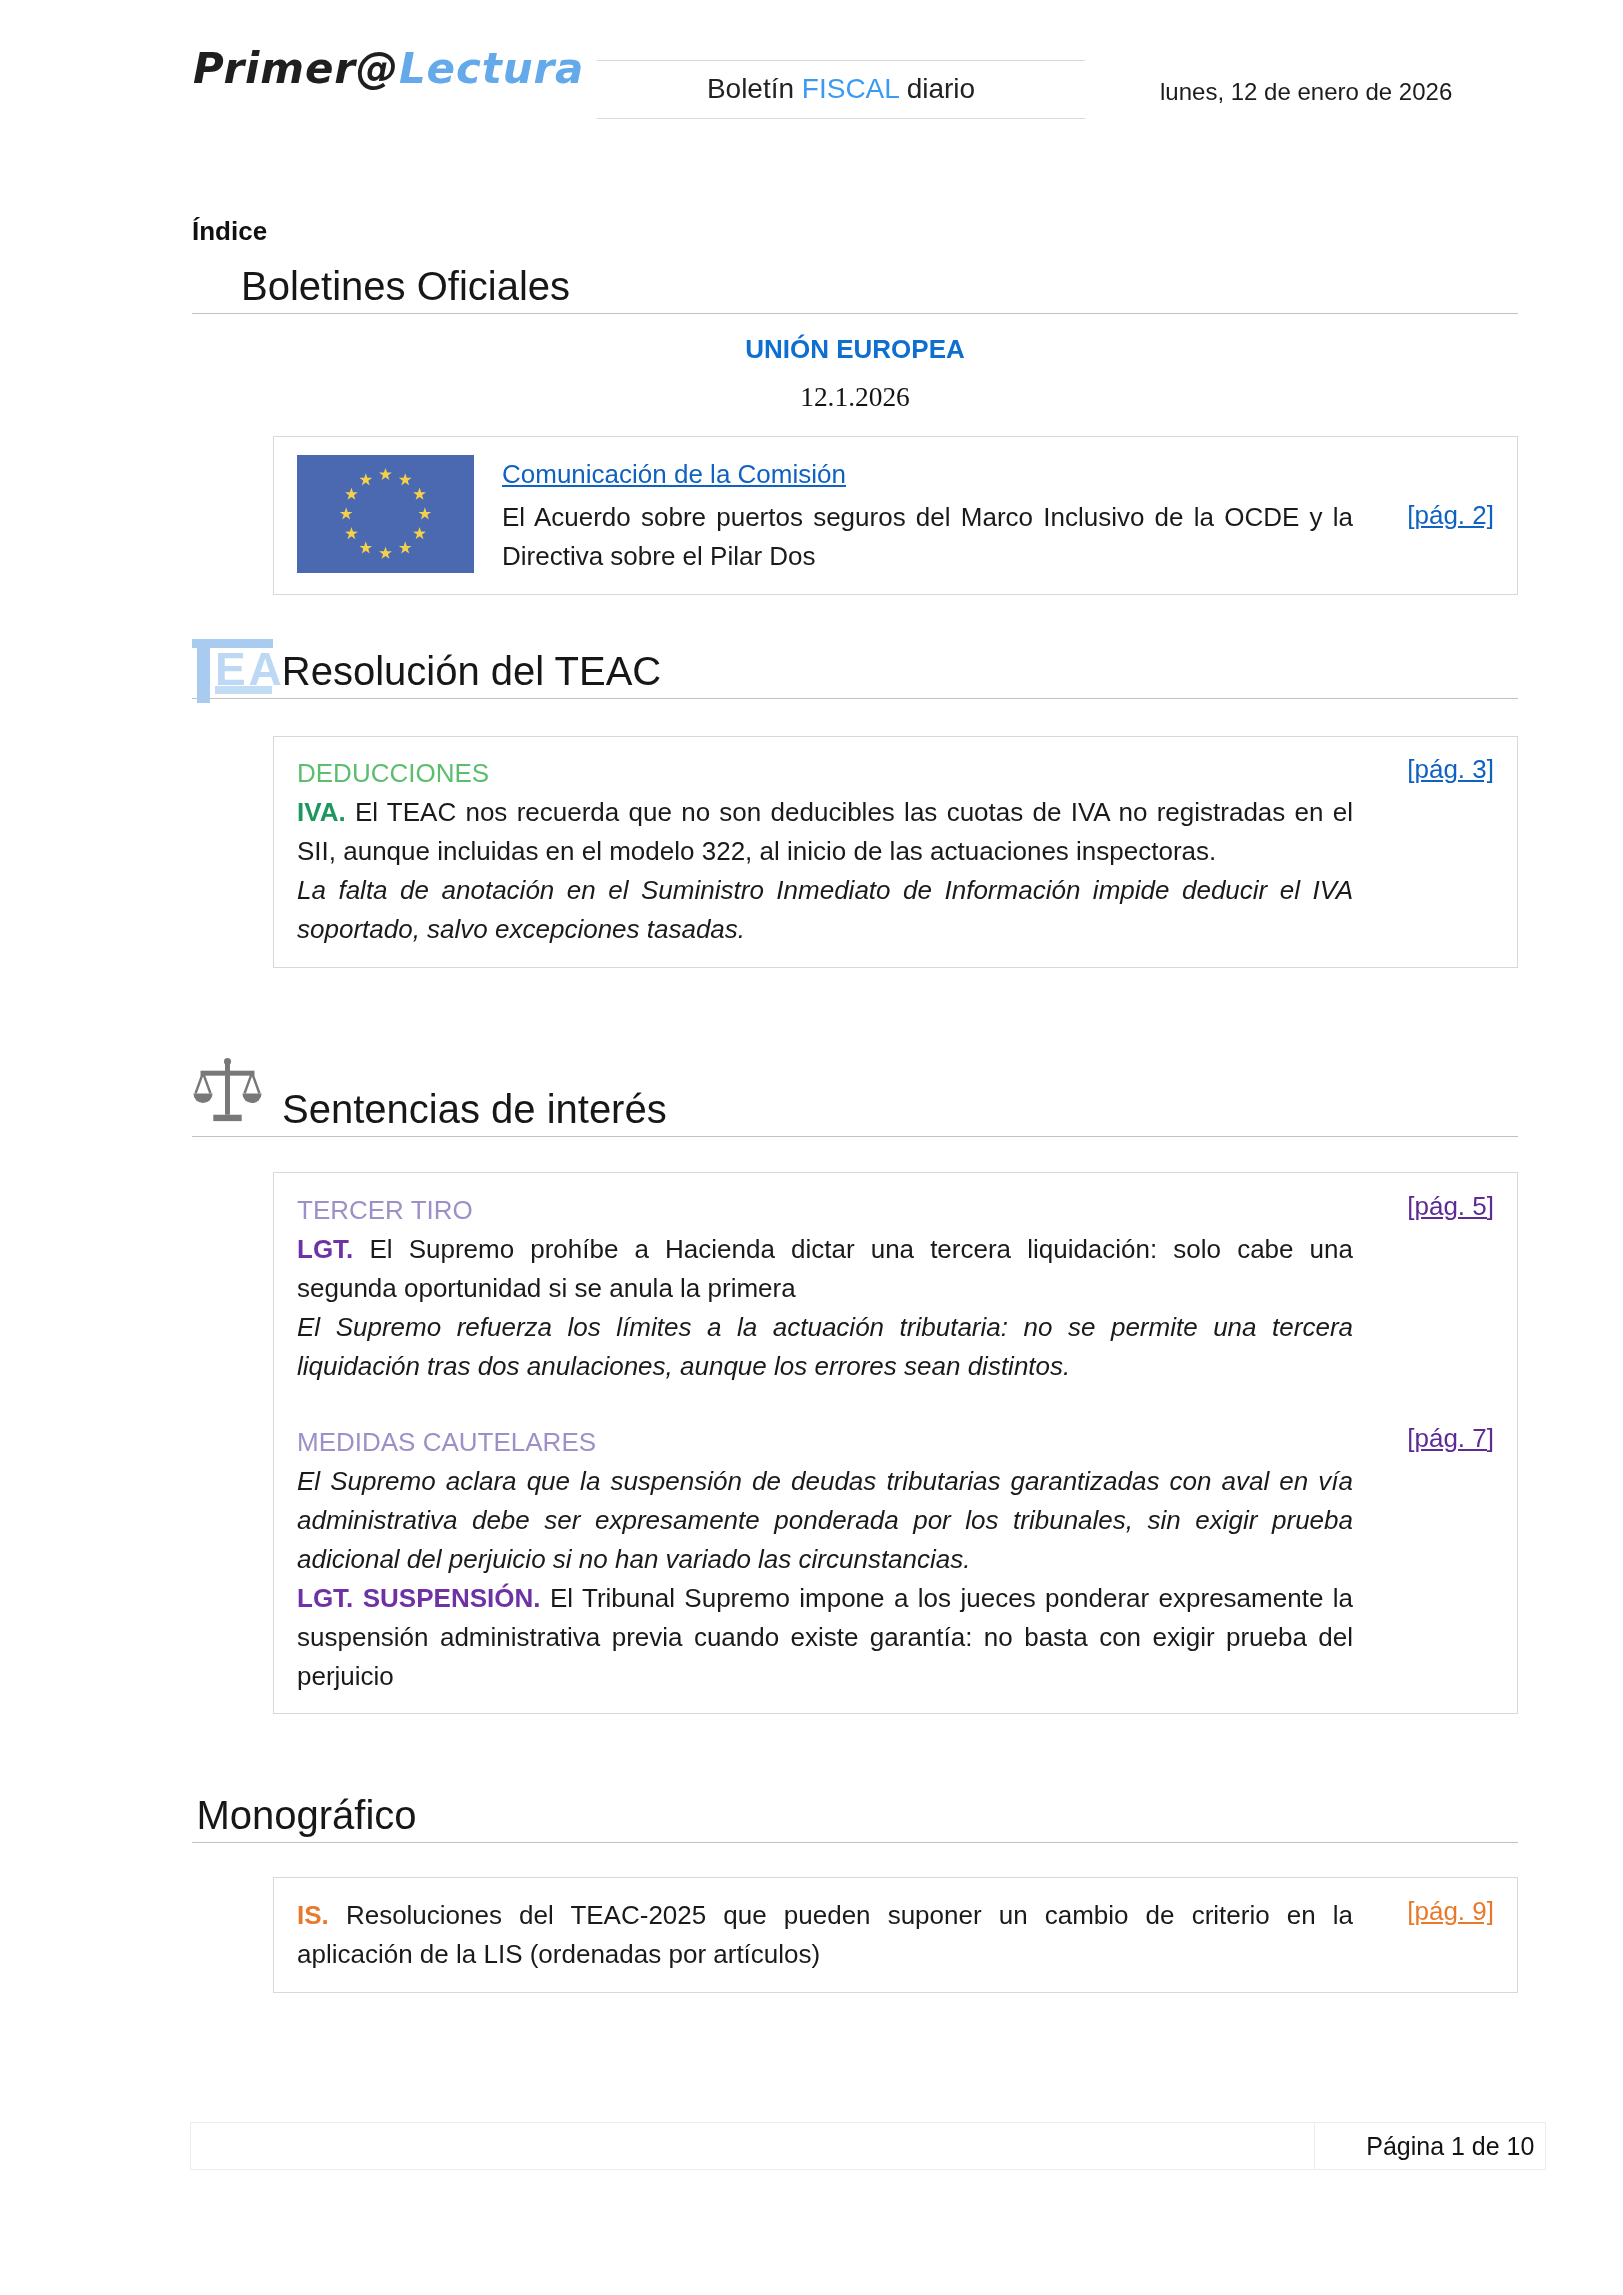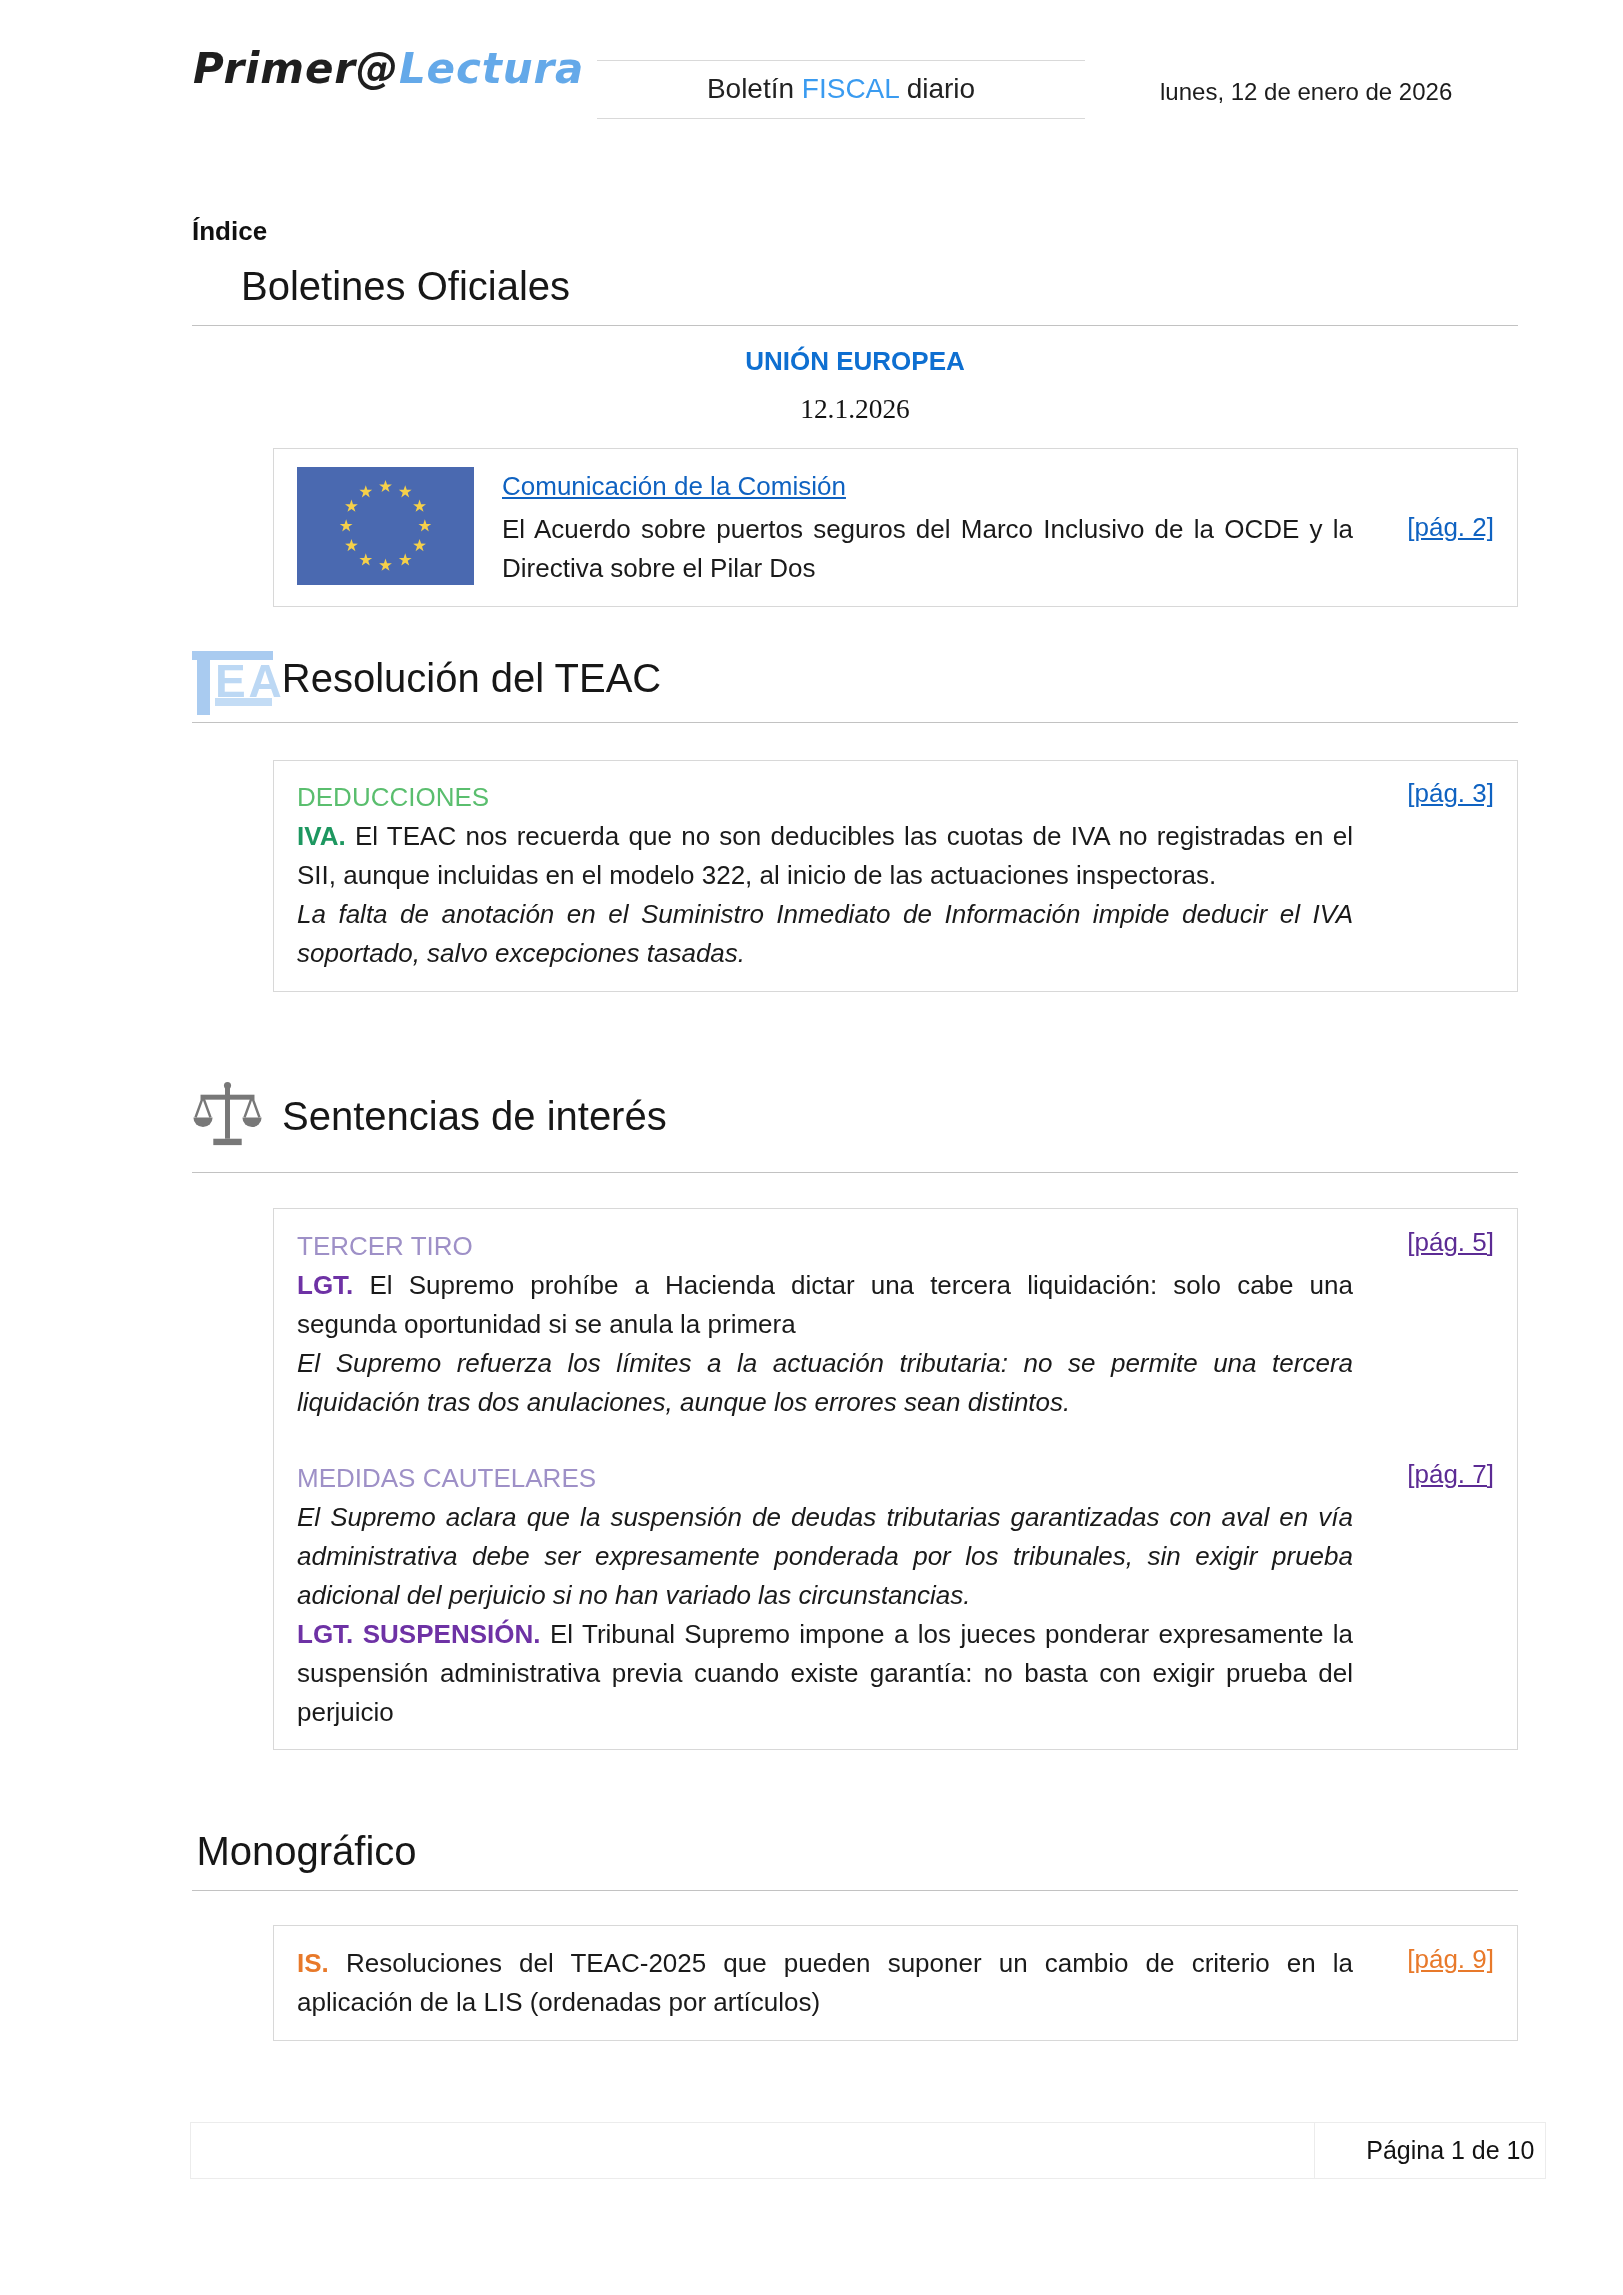--- a/index.html
+++ b/index.html
@@ -19,21 +19,21 @@
             border-top:1.8px solid #d9d9d9;border-bottom:1.8px solid #d9d9d9;
             padding:11.5px 0 13.3px;font-size:28px;color:#222;white-space:nowrap;}
   .masthead .accent{color:#3a9bf0;}
   .hdate{position:absolute;left:1160px;top:78px;width:354px;font-size:24px;color:#1c1c1c;white-space:nowrap;}
 
   
   .content{position:absolute;left:192px;top:216px;width:1326px;}
   .indice{text-align:left;font-weight:700;font-size:26px;margin:0 0 16px;color:#111;}
 
   h1{font-size:40px;font-weight:400;color:#171717;margin:0;line-height:1.15;}
-  .section-head{display:flex;align-items:center;border-bottom:1.8px solid #c2c2c2;padding-bottom:16px;}
+  .section-head{display:flex;align-items:flex-end;border-bottom:1.8px solid #c2c2c2;padding-bottom:4px;}
   .boletines-head h1{padding-left:49px;}
   .teac-head{margin-top:44px;gap:8.8px;}
   .sent-head{margin-top:84px;gap:19px;}
   .mono-head{margin-top:78px;}
   .mono-head h1{padding-left:4.4px;}
 
   .region{margin-top:19.5px;text-align:center;color:#0e6fd1;font-weight:700;font-size:26px;}
   .serif-date{margin-top:17.7px;text-align:center;font-family:"Liberation Serif",serif;font-size:27.4px;color:#141414;}
 
   
@@ -69,21 +69,21 @@
   .tea-icon{position:relative;width:81px;height:55px;flex:0 0 auto;}
   .tea-top{position:absolute;left:0;top:0;width:81px;height:9.7px;background:#a9cbf0;}
   .tea-stem{position:absolute;left:5.3px;top:9.7px;width:12.4px;height:55px;background:#a9cbf0;}
   .tea-ea{position:absolute;left:23px;top:7px;font-size:46px;line-height:1;font-weight:700;
           color:#bcd8f4;letter-spacing:2.7px;font-family:"Liberation Sans",sans-serif;}
   .tea-bottom{position:absolute;left:23px;bottom:0;width:57px;height:8px;background:#c3dcf5;}
 
   .scales-wrap{flex:0 0 auto;width:71px;height:80px;}
 
   
-  .footer{position:absolute;left:190px;top:2122px;width:1356px;height:57px;display:flex;font-size:25px;color:#121212;}
+  .footer{position:absolute;left:190px;top:2122px;width:1356px;height:48px;display:flex;font-size:25px;color:#121212;}
   .footer-left{flex:1;border:0.9px solid #ececec;border-right:none;}
   .footer-right{flex:0 0 232px;border:0.9px solid #ececec;display:flex;align-items:center;
                 justify-content:flex-end;padding-right:10.6px;box-sizing:border-box;}
 </style>
 </head>
 <body>
 
 <div class="page">
 
   <header>

